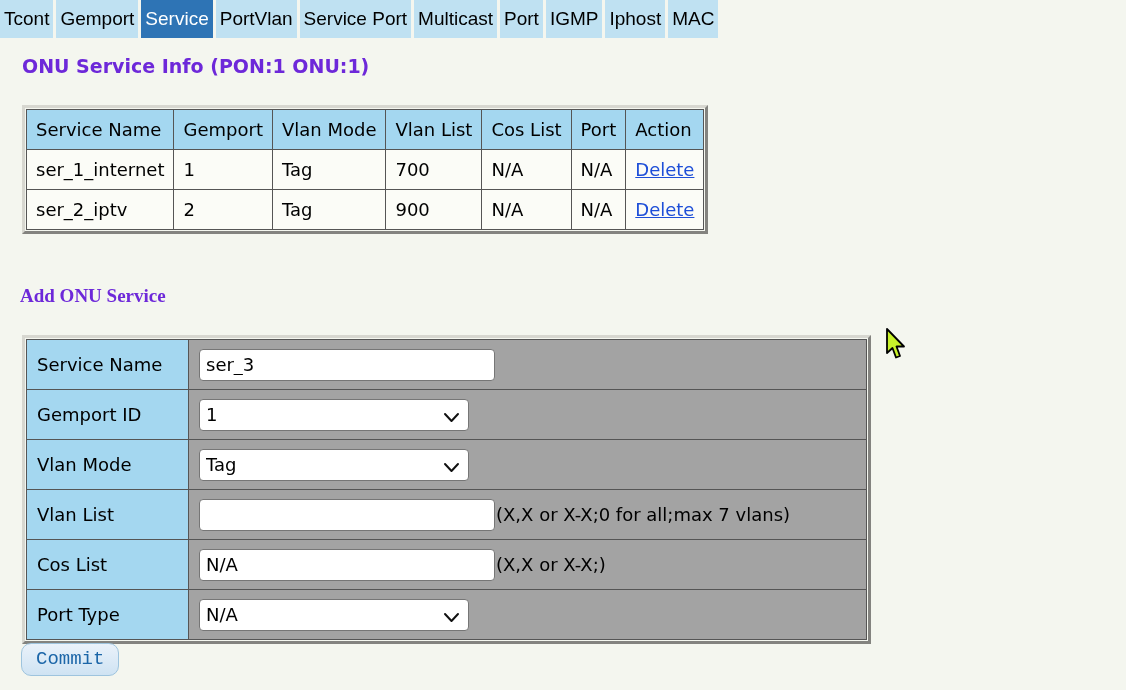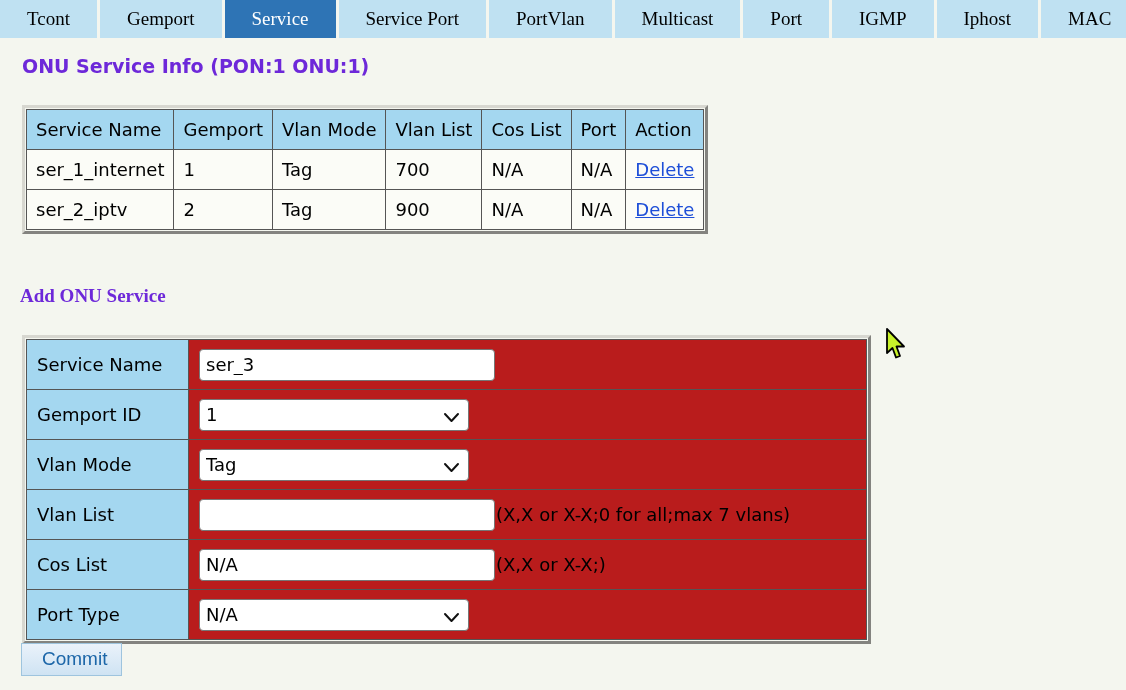--- a/index.html
+++ b/index.html
@@ -23,25 +23,25 @@
     width: 1126px;
     background: #f4f6ef;
     align-items: stretch;
   }
   .tab {
     background: #bfe1f2;
     color: #000;
     font-size: 19px;
     line-height: 38px;
     text-align: left;
-    padding: 0 27px;
+    padding: 0 4px;
     margin-right: 3px;
     white-space: nowrap;
     cursor: pointer;
-    font-family: Liberation Serif, serif;
+    font-family: Liberation Sans, sans-serif;
   }
   .tab:last-child { margin-right: 8px; }
   .tab.active {
     background: #2e74b5;
     color: #ffffff;
   }
 
   
   .heading {
     font-size: 19px;
@@ -108,21 +108,21 @@
     color: #000;
     vertical-align: middle;
   }
   td.lbl {
     background: #a4d7f0;
     width: 162px;
     white-space: nowrap;
     padding-left: 11px;
   }
   td.fld {
-    background: #b91c1c;
+    background: #a3a3a3;
     padding-left: 10px;
     white-space: nowrap;
     margin-left: 11px;
   }
 
   input.txt {
     font-family: "DejaVu Sans", sans-serif;
     font-size: 18px;
     height: 32px;
     width: 296px;
@@ -167,49 +167,49 @@
     color: #000;
     padding-left: 1px;
     vertical-align: middle;
   }
 
   
   .commit {
     position: absolute;
     left: 21px;
     top: 643px;
-    font-family: Liberation Sans, sans-serif;
+    font-family: Liberation Mono, monospace;
     font-size: 19px;
     color: #1c66a8;
     background: linear-gradient(180deg, #eaf2fa 0%, #cfe3f3 100%);
     border: 1px solid #9ec4de;
-    border-radius: 0;
-    padding: 4px 14px 5px 20px;
+    border-radius: 10px;
+    padding: 4px 14px 5px 14px;
     cursor: pointer;
   }
 
   
   .cursor {
     position: absolute;
     left: 885px;
     top: 328px;
     pointer-events: none;
   }
 </style>
 </head>
 <body>
 
 <div id="page">
 
   <div class="tabbar">
     <div class="tab">Tcont</div>
     <div class="tab">Gemport</div>
     <div class="tab active">Service</div>
+    <div class="tab">PortVlan</div>
     <div class="tab">Service Port</div>
-    <div class="tab">PortVlan</div>
     <div class="tab">Multicast</div>
     <div class="tab">Port</div>
     <div class="tab">IGMP</div>
     <div class="tab">Iphost</div>
     <div class="tab">MAC</div>
   </div>
 
   <h2 class="heading" id="info-heading">ONU Service Info (PON:1 ONU:1)</h2>
 
   <div class="info-table-wrap">

